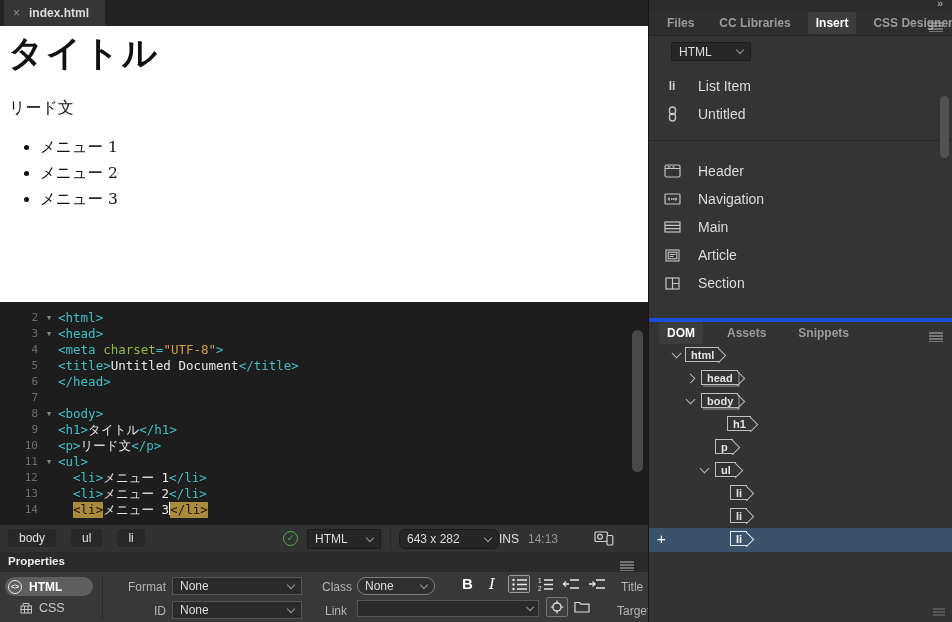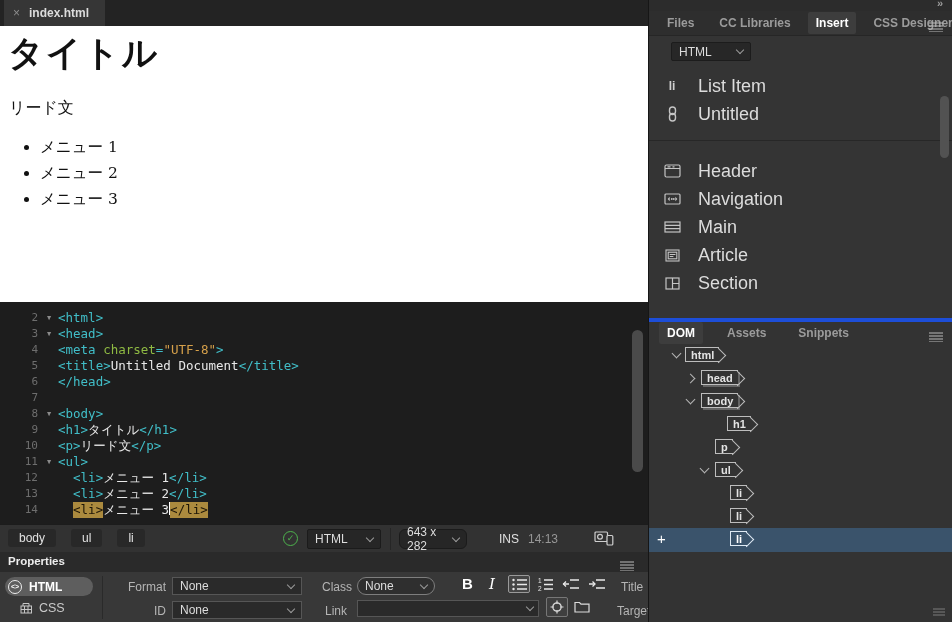--- a/index.html
+++ b/index.html
@@ -37,21 +37,21 @@
   .statusbar{position:absolute;left:0;top:524px;width:648px;height:28px;background:#323232;
              border-top:1px solid #1c1c1c;font-size:12px;color:#ccc;}
   .tagpath{position:absolute;left:8px;top:4px;display:flex;gap:15px;}
   .chip{padding:2px 11px;background:#282828;border-radius:3px;color:#e2e2e2;cursor:pointer;}
   .lint{position:absolute;left:283px;top:6px;width:15px;height:15px;border:1.5px solid #4db34d;
         border-radius:50%;color:#4db34d;font-size:9px;line-height:13px;text-align:center;}
   .sb-dd{position:absolute;height:20px;display:flex;align-items:center;justify-content:space-between;
          padding:0 7px;background:#262626;border:1px solid #1b1b1b;border-radius:2px;color:#ddd;cursor:pointer;}
   .sb-doctype{left:307px;top:4px;width:74px;}
   .sb-sep{position:absolute;left:390px;top:3px;width:1px;height:22px;background:#262626;}
-  .sb-size{left:399px;top:4px;width:68px;border-radius:6px;}
+  .sb-size{left:399px;top:4px;width:100px;border-radius:6px;}
   .sb-ins{position:absolute;left:499px;top:7px;color:#e0e0e0;}
   .sb-pos{position:absolute;left:528px;top:7px;color:#979797;}
   .sb-device{position:absolute;left:594px;top:6px;cursor:pointer;}
   .dd-arrow{width:6px;height:6px;border-right:1.5px solid #9a9a9a;border-bottom:1.5px solid #9a9a9a;
             transform:rotate(45deg);margin-top:-3px;flex:none;}
 
   
   .props{position:absolute;left:0;top:552px;width:648px;height:70px;background:#383838;overflow:hidden;}
   .props-head{position:absolute;left:0;top:0;width:100%;height:20px;background:#2a2a2a;}
   .props-title{position:absolute;left:8px;top:3px;color:#ededed;font-size:11.5px;font-weight:bold;}
@@ -90,21 +90,21 @@
   .rtab.active{background:#3d3d3d;color:#fff;border-radius:2px;}
   .rp-menu{position:absolute;right:9px;top:18px;cursor:pointer;}
   .ins-body{position:absolute;left:0;top:35px;width:100%;height:283px;background:#343434;border-top:1px solid #262626;}
   .ins-dd{position:absolute;left:22px;top:6px;width:80px;height:19px;display:flex;align-items:center;
           justify-content:space-between;padding:0 7px;background:#272727;border:1px solid #1c1c1c;
           border-radius:2px;color:#ddd;font-size:12px;cursor:pointer;}
   #insert-list{position:absolute;left:0;top:28px;width:100%;}
   .ins-row{height:28px;display:flex;align-items:center;padding-left:14px;gap:17px;cursor:pointer;}
   .ins-row:first-child{margin-top:8px;}
   .ins-ic{width:18px;display:flex;justify-content:center;flex:none;}
-  .ins-lb{color:#dcdcdc;font-size:18px;}
+  .ins-lb{color:#dcdcdc;font-size:14px;}
   .ins-div{border-top:1px solid #272727;margin:12px 0 16px 0;}
   .ins-scroll{position:absolute;right:3px;top:60px;width:9px;height:62px;background:#525252;border-radius:5px;}
 
   
   .dompanel{position:absolute;left:0;top:318px;width:100%;height:304px;background:#333;border-top:4px solid #1d4ed8;}
   .dom-tabs{position:absolute;left:0;top:0;width:100%;height:22px;display:flex;align-items:center;
             padding-left:10px;gap:16px;}
   .dom-menu{position:absolute;right:9px;top:6px;cursor:pointer;}
   #dom-tree{position:absolute;left:0;top:0;width:100%;height:100%;}
   .dom-row{position:absolute;left:0;width:100%;height:23px;cursor:pointer;}

